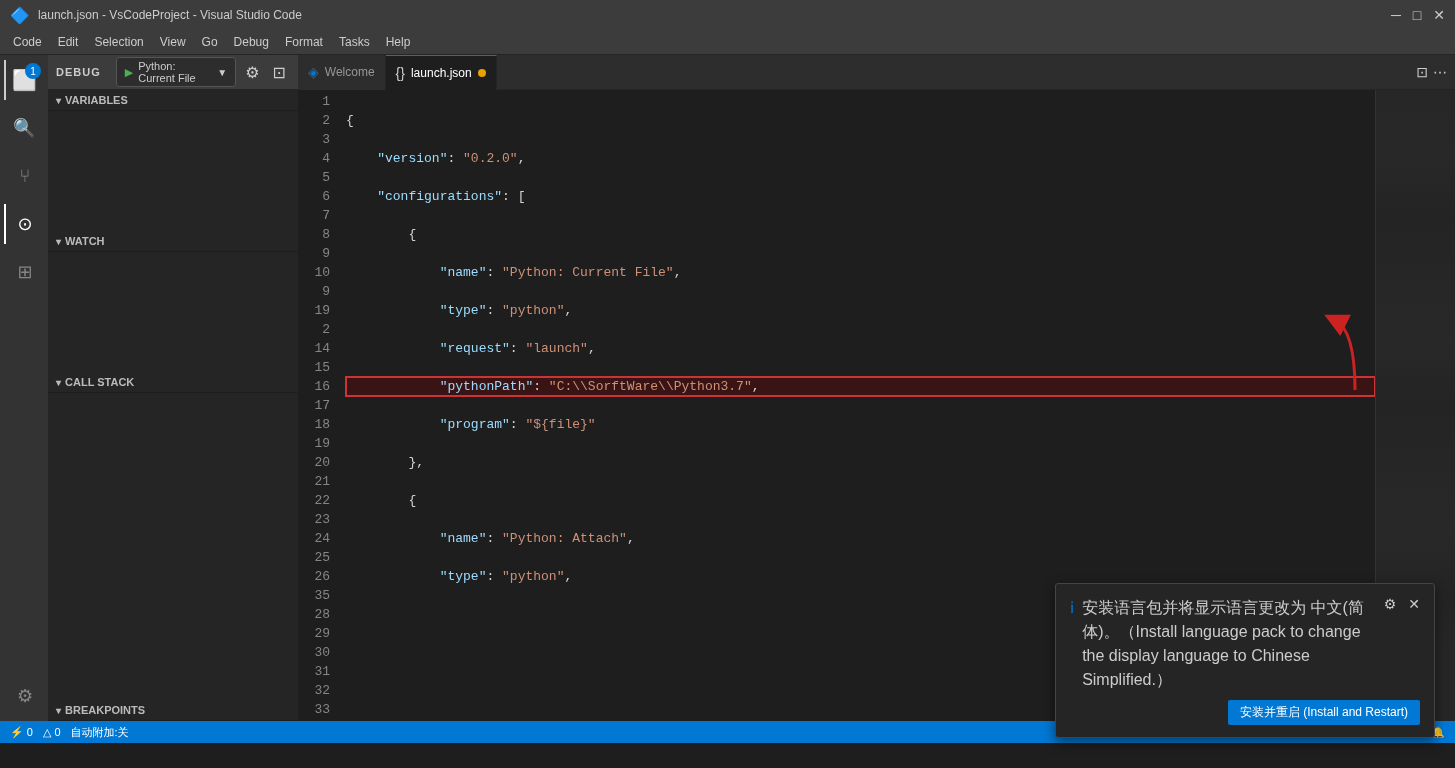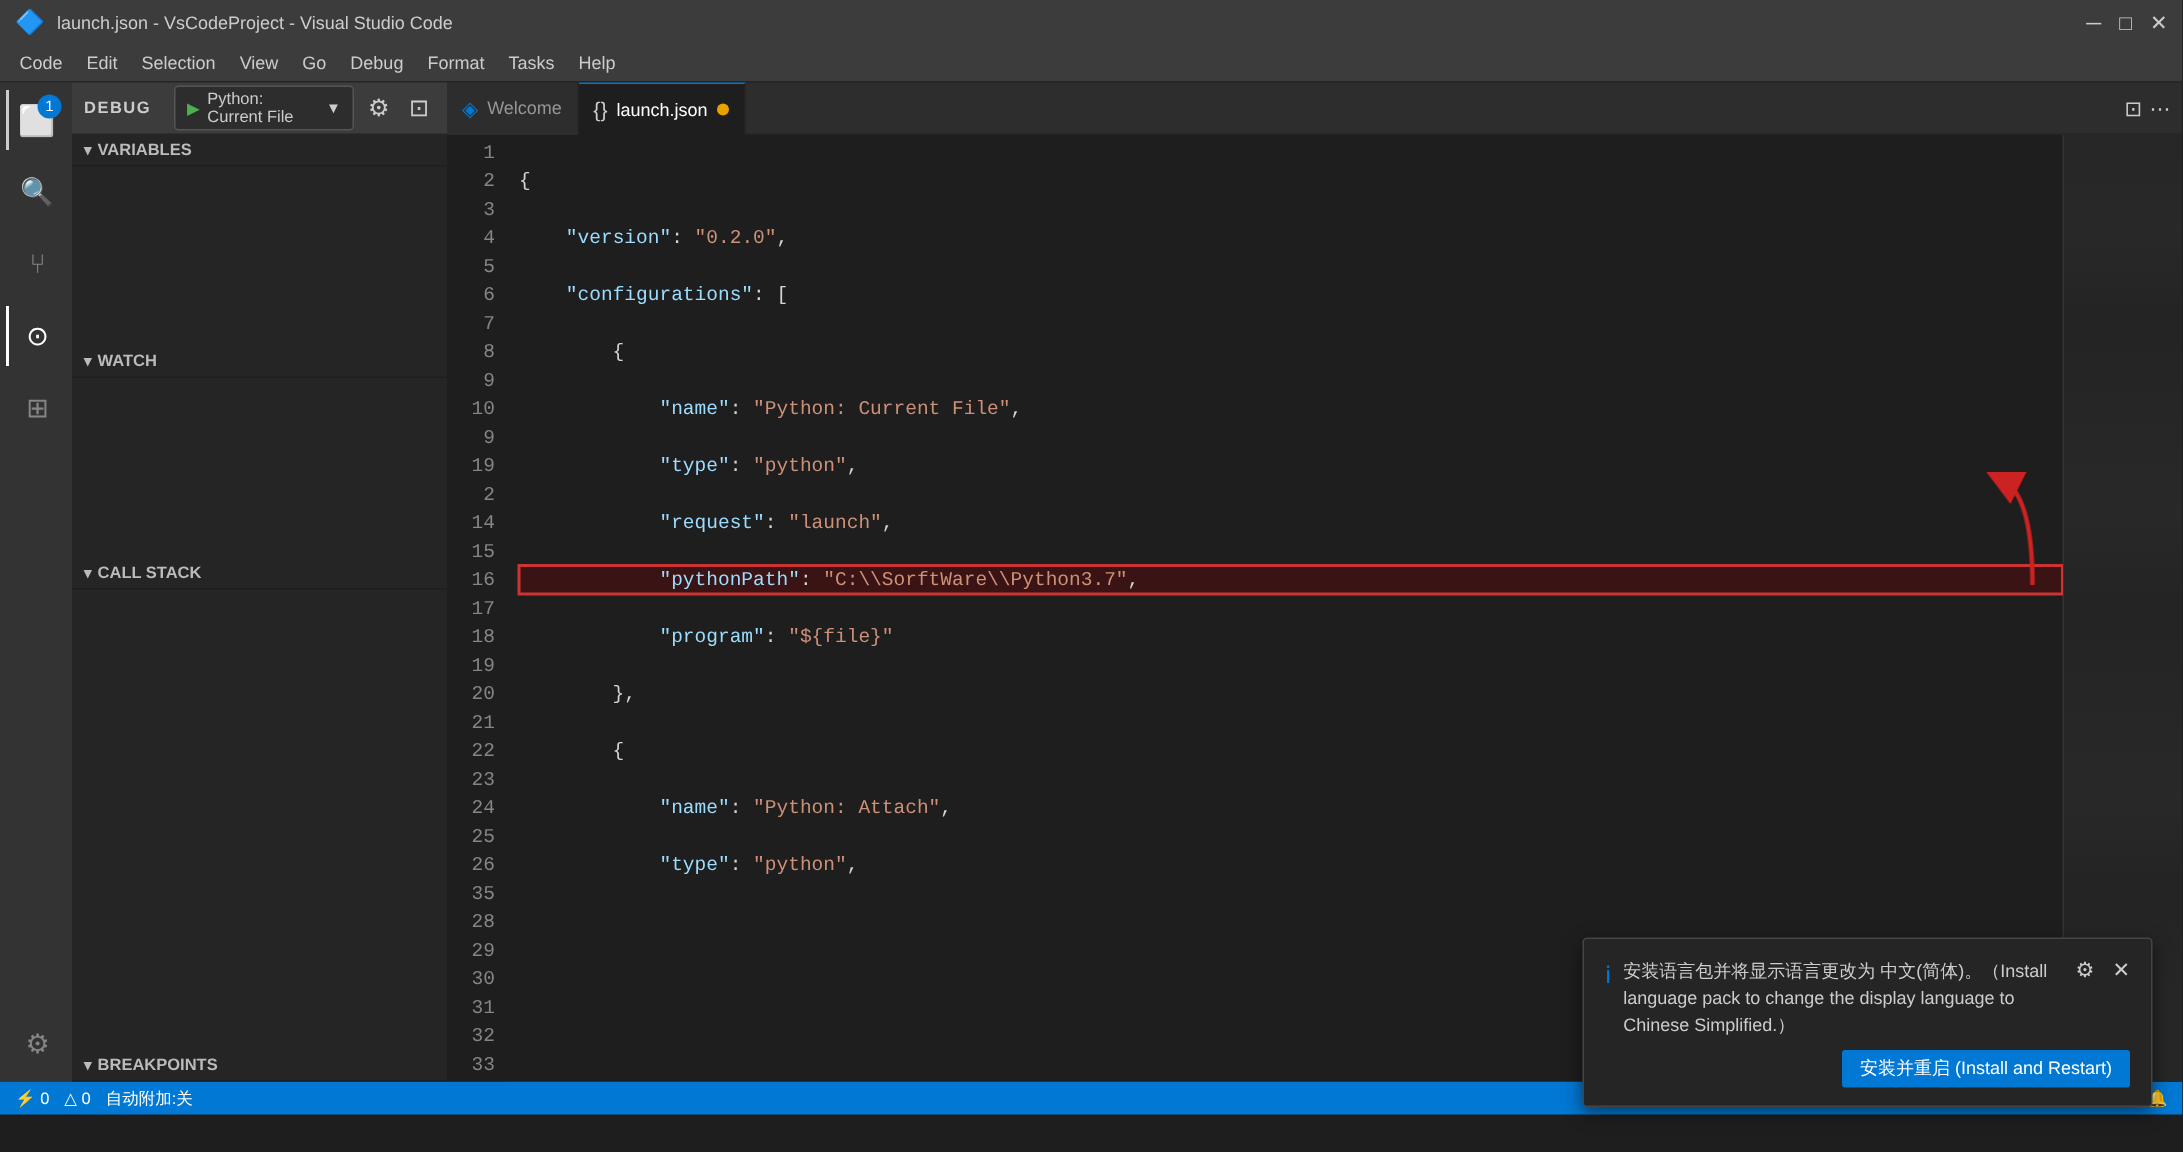--- a/index.html
+++ b/index.html
@@ -303,21 +303,21 @@
       box-shadow: 0 4px 12px rgba(0,0,0,0.5);
       z-index: 100;
     }
     .notification-header {
       display: flex;
       align-items: flex-start;
       gap: 8px;
       margin-bottom: 6px;
     }
     .notif-icon { color: #0078d4; font-size: 16px; }
-    .notif-text { color: #cccccc; font-size: 12px; line-height: 1.5; flex: 1; }
+    .notif-text { color: #cccccc; font-size: 16px; line-height: 1.5; flex: 1; }
     .notif-actions {
       display: flex;
       justify-content: flex-end;
       gap: 8px;
       margin-top: 8px;
       align-items: center;
     }
     .notif-btn-primary {
       background: #0078d4;
       color: white;

